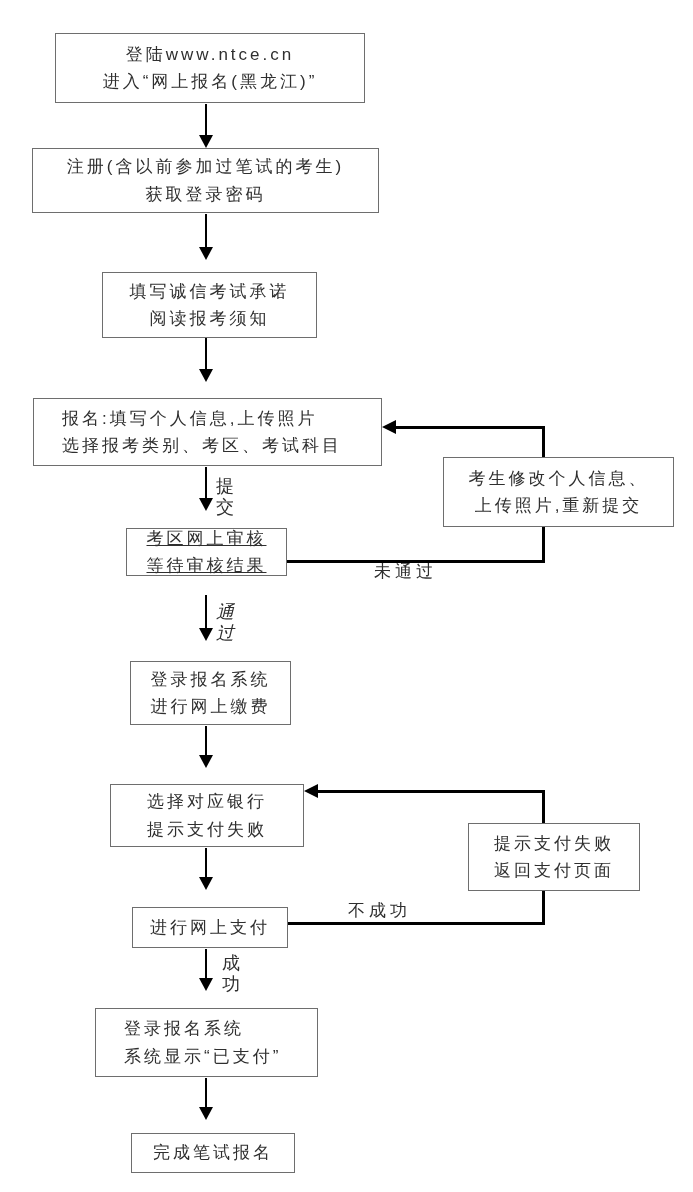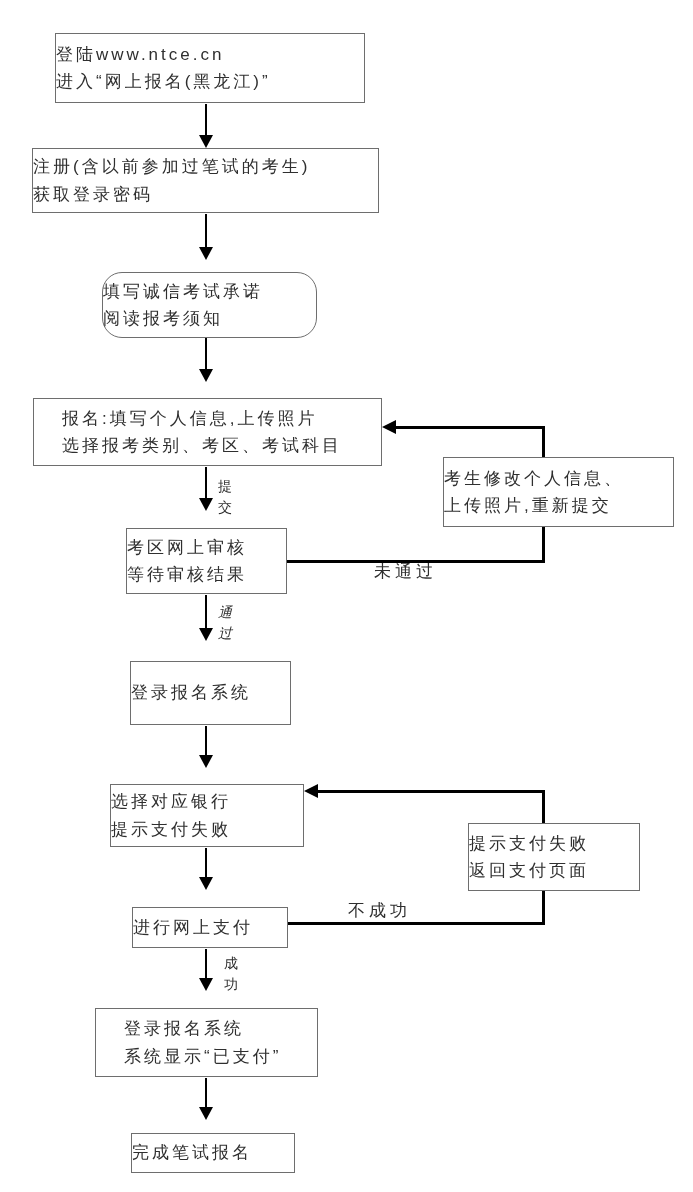--- a/index.html
+++ b/index.html
@@ -12,21 +12,21 @@
     overflow:hidden;
   }
   .box{
     position:absolute;
     border:1px solid #6e6e6e;
     background:#ffffff;
     box-sizing:border-box;
     display:flex;
     flex-direction:column;
     justify-content:center;
-    text-align:left;
+    text-align:center;
     font-size:17px;
     letter-spacing:3px;
     line-height:1.6;
     white-space:nowrap;
   }
   .box.align-left{text-align:left;padding-left:28px;}
   .varrow{
     position:absolute;
     width:14px;
     display:flex;
@@ -45,21 +45,21 @@
   .head-left{
     position:absolute;
     width:0;height:0;
     border-top:7px solid transparent;
     border-bottom:7px solid transparent;
     border-right:14px solid #000;
   }
   .vlabel{
     position:absolute;
     width:20px;
-    font-size:14px;
+    font-size:18px;
     line-height:21px;
     word-break:break-all;
     text-align:center;
   }
   .hlabel{
     position:absolute;
     font-size:17px;
     letter-spacing:4px;
     white-space:nowrap;
   }
@@ -72,37 +72,38 @@
   <div class="box" style="left:55px;top:33px;width:310px;height:70px;">
     <span>登陆www.ntce.cn</span>
     <span>进入“网上报名(黑龙江)”</span>
   </div>
 
   <div class="box" style="left:32px;top:148px;width:347px;height:65px;">
     <span>注册(含以前参加过笔试的考生)</span>
     <span>获取登录密码</span>
   </div>
 
-  <div class="box" style="left:102px;top:272px;width:215px;height:66px;border-radius:20px;">
+  <div class="box" style="left:102px;top:272px;width:215px;height:66px;">
     <span>填写诚信考试承诺</span>
     <span>阅读报考须知</span>
   </div>
 
   <div class="box align-left" style="left:33px;top:398px;width:349px;height:68px;">
     <span>报名:填写个人信息,上传照片</span>
     <span>选择报考类别、考区、考试科目</span>
   </div>
 
-  <div class="box" style="left:126px;top:528px;width:161px;height:66px;">
+  <div class="box" style="left:126px;top:528px;width:161px;height:48px;text-decoration:underline;">
     <span>考区网上审核</span>
     <span>等待审核结果</span>
   </div>
 
   <div class="box" style="left:130px;top:661px;width:161px;height:64px;">
     <span>登录报名系统</span>
+    <span>进行网上缴费</span>
   </div>
 
   <div class="box" style="left:110px;top:784px;width:194px;height:63px;">
     <span>选择对应银行</span>
     <span>提示支付失败</span>
   </div>
 
   <div class="box" style="left:132px;top:907px;width:156px;height:41px;">
     <span>进行网上支付</span>
   </div>

